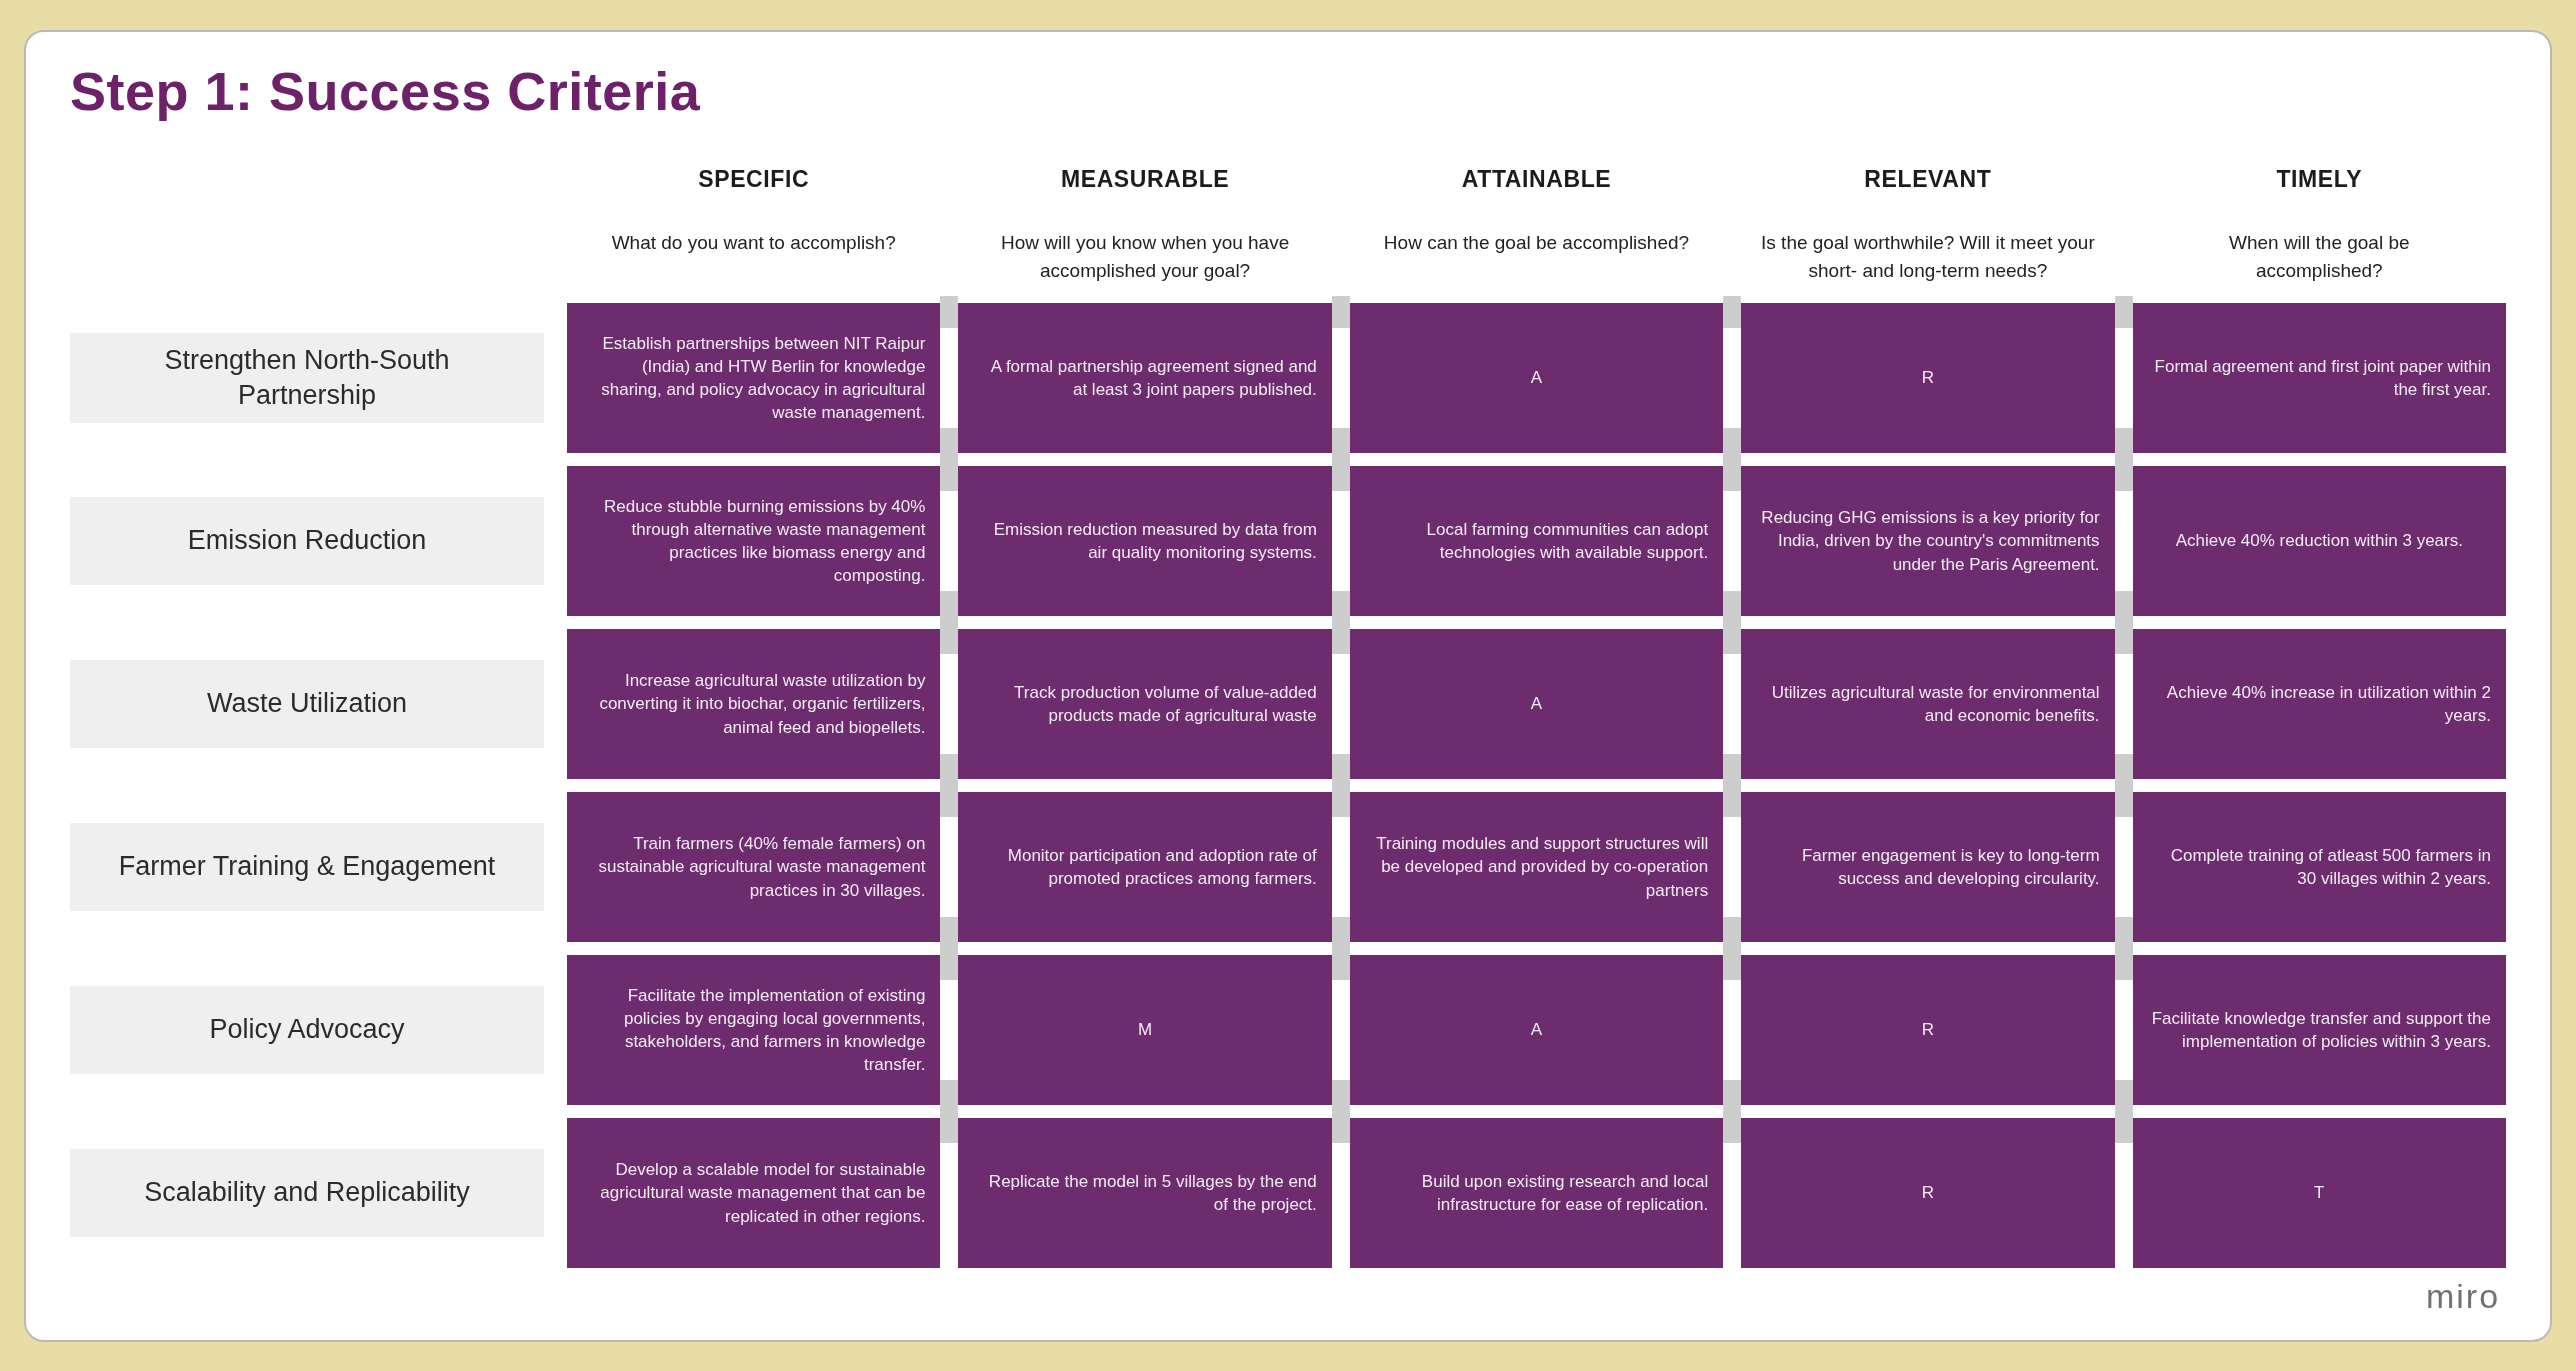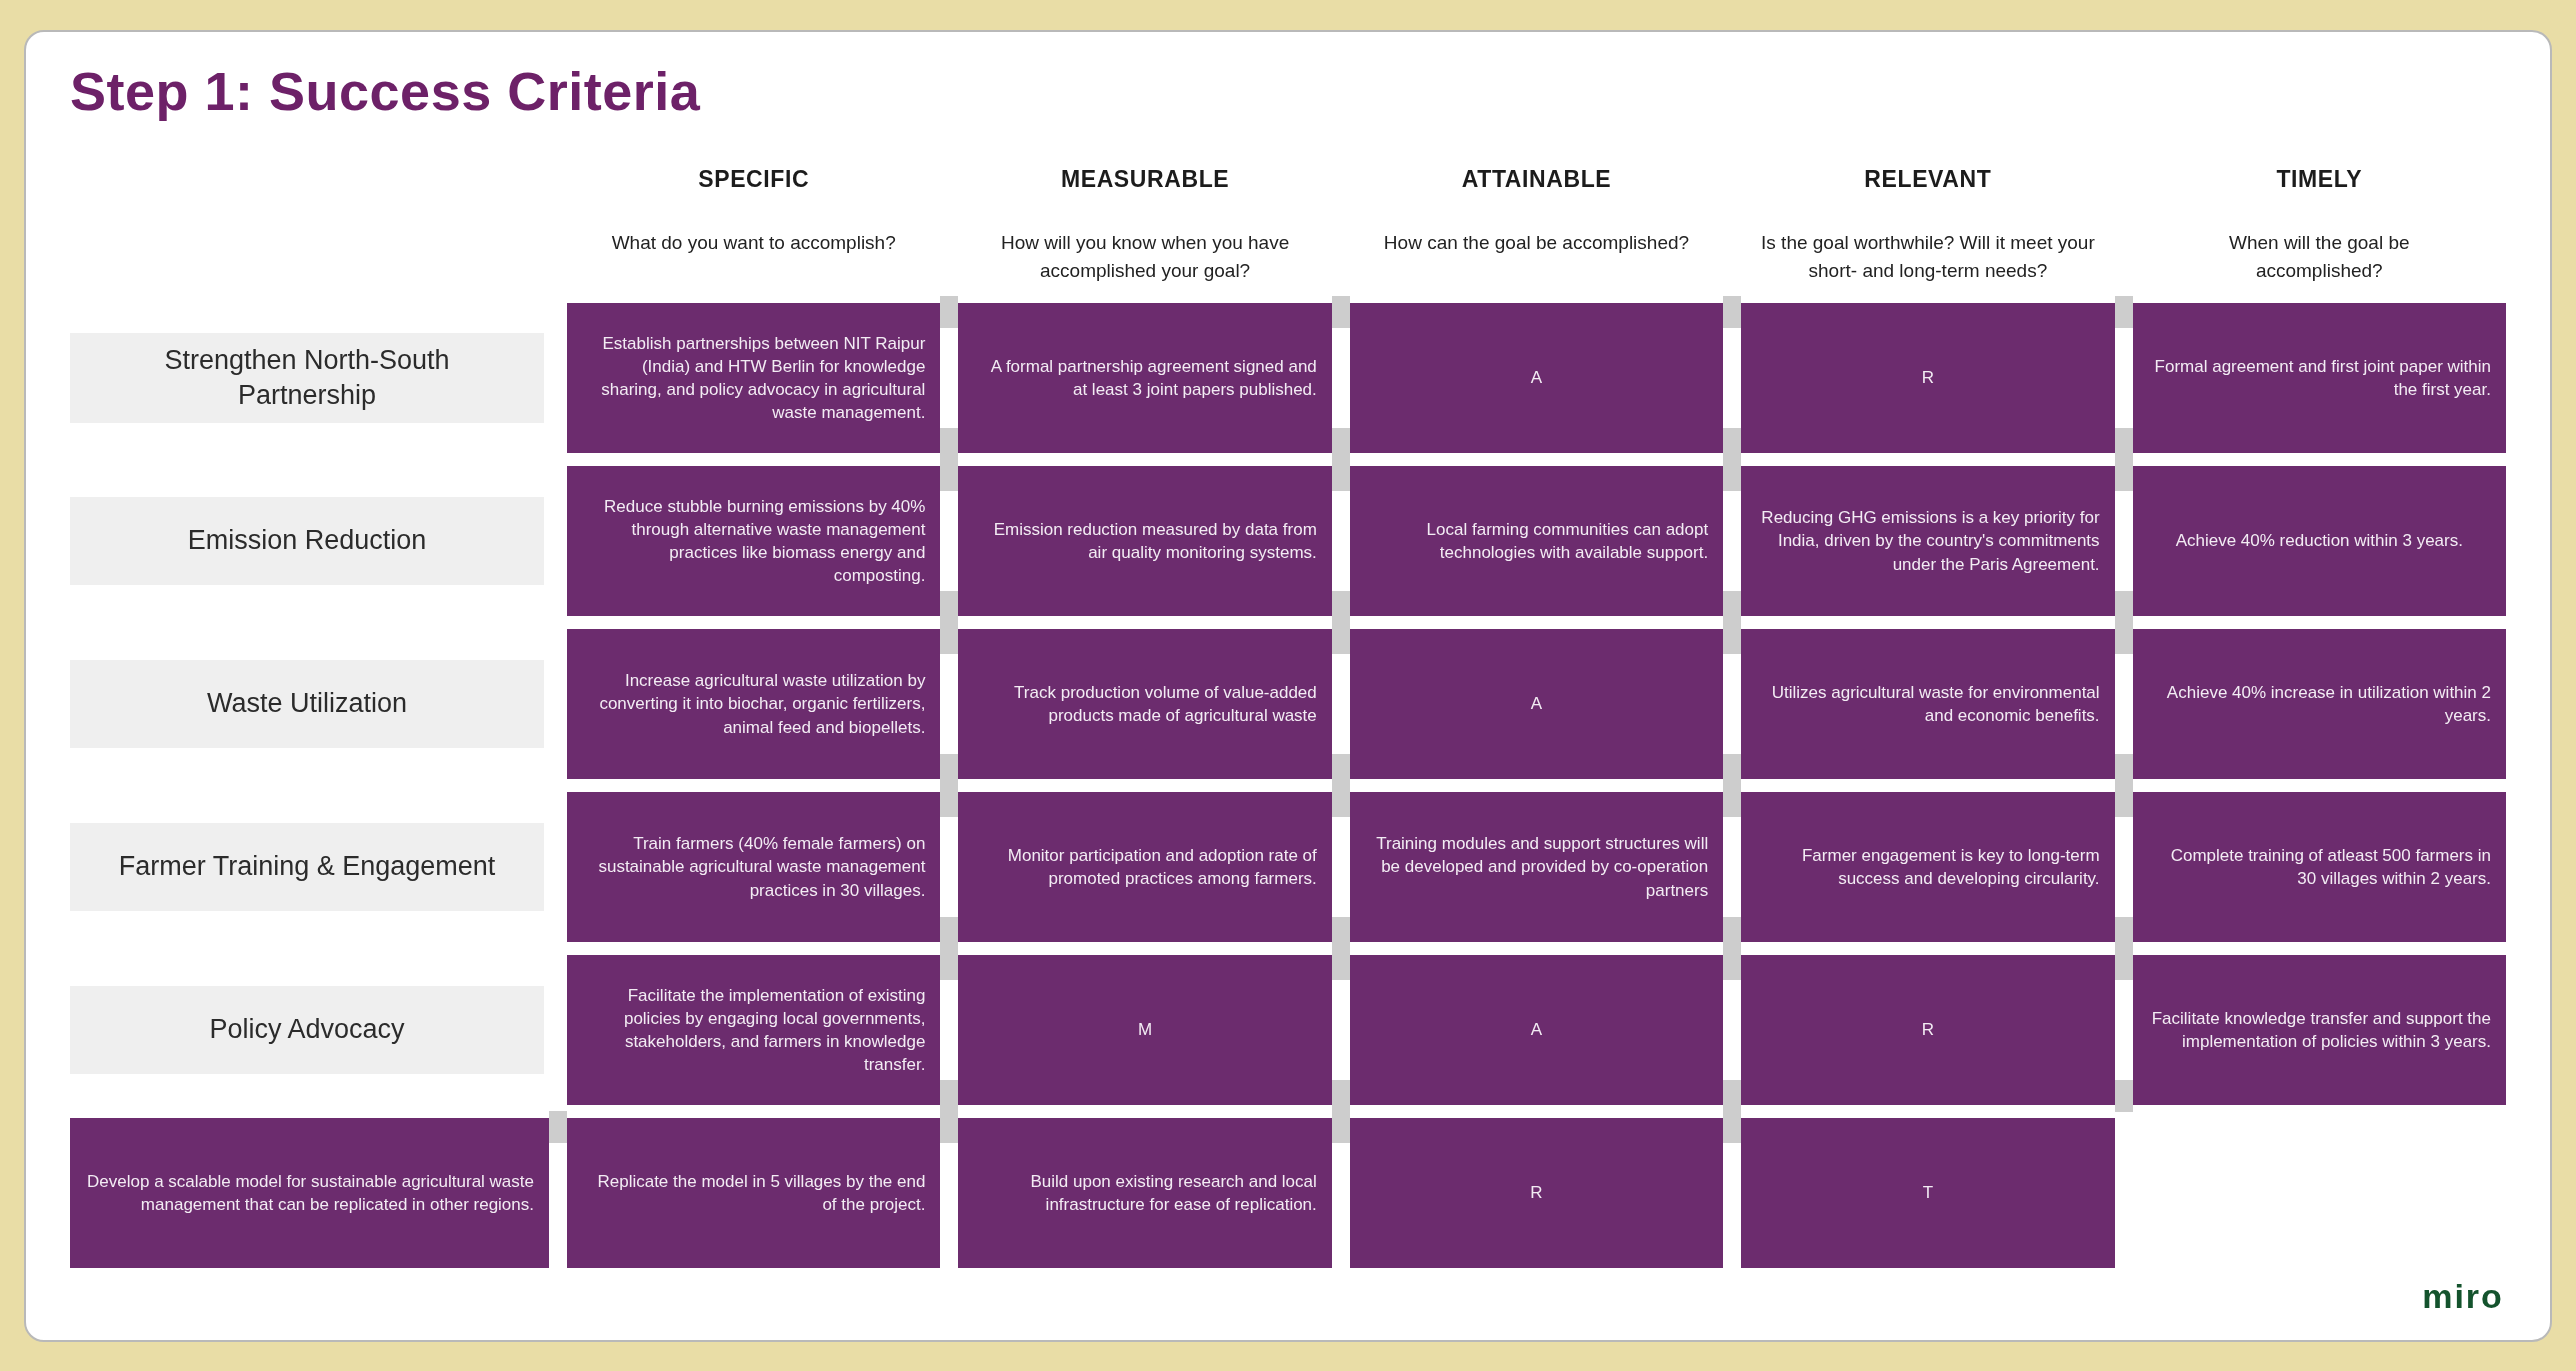--- a/index.html
+++ b/index.html
@@ -82,22 +82,22 @@
   .note:not(.lastcol)::after {
     content:""; position:absolute; bottom:-7px; right:-18px;
     width:18px; height:32px; background:#cdcdcd;
   }
   .note.lastrow::after { display:none; }
   .miro-badge {
     position:absolute; right:20px; bottom:20px;
     width:134px; height:47px;
     background:rgba(255,255,255,0.55);
     display:flex; align-items:center; justify-content:center;
-    font-size:34px; font-weight:700;
-    color:#14532d;
+    font-size:34px; font-weight:400;
+    color:#737373;
     letter-spacing:2px;
     z-index:5;
   }
 </style>
 </head>
 <body>
 
 <div class="board">
   <h1 class="title">Step 1: Success Criteria</h1>
 
@@ -163,20 +163,23 @@
 
     <div class="label-cell">
       <div class="row-label">Policy Advocacy</div>
     </div>
     <div class="note">Facilitate the implementation of existing policies by engaging local governments, stakeholders, and farmers in knowledge transfer.</div>
     <div class="note">M</div>
     <div class="note">A</div>
     <div class="note">R</div>
     <div class="note lastcol">Facilitate knowledge transfer and support the implementation of policies within 3 years.</div>
 
+    <div class="label-cell">
+      <div class="row-label">Scalability and Replicability</div>
+    </div>
     <div class="note lastrow">Develop a scalable model for sustainable agricultural waste management that can be replicated in other regions.</div>
     <div class="note lastrow">Replicate the model in 5 villages by the end of the project.</div>
     <div class="note lastrow">Build upon existing research and local infrastructure for ease of replication.</div>
     <div class="note lastrow">R</div>
     <div class="note lastrow lastcol">T</div>
 
   </div>
 
   <div class="miro-badge">miro</div>
 </div>

